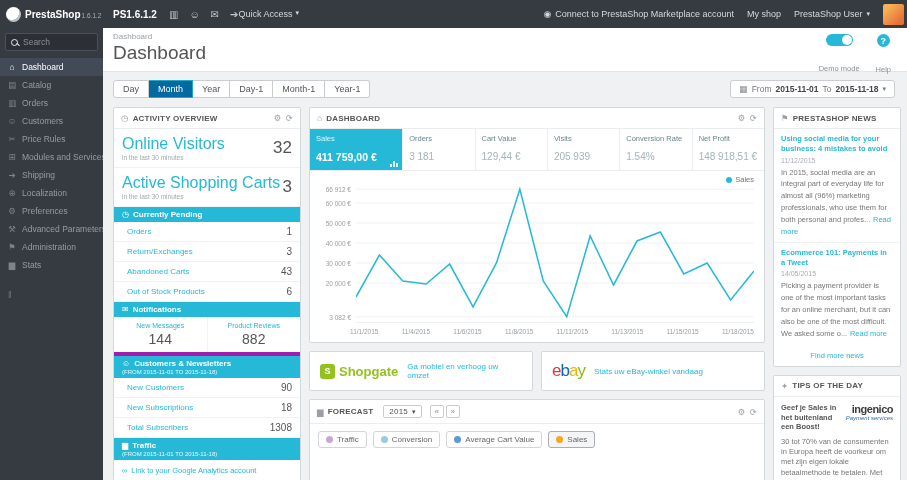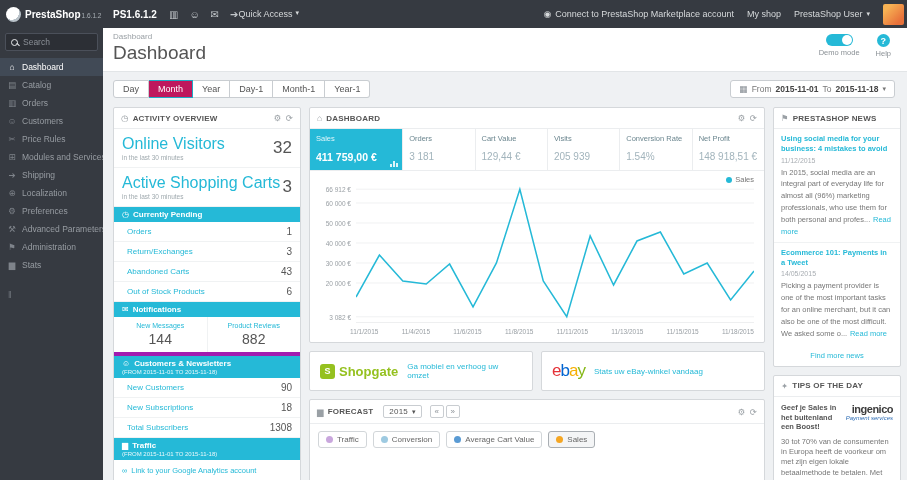--- a/index.html
+++ b/index.html
@@ -44,29 +44,29 @@
   
   .main { flex:1; min-width:0; display:flex; flex-direction:column; overflow:hidden; }
   .page-head { background:#fff; border-bottom:1px solid #e2e5e7; padding:4px 10px 7px; position:relative; }
   .breadcrumb { font-size:8px; color:#9aa0a5; }
   .page-title { font-size:19px; font-weight:normal; color:#555; margin-top:1px; }
   .head-tools { position:absolute; right:16px; top:6px; display:flex; gap:16px; }
   .tool { display:flex; flex-direction:column; align-items:center; gap:2px; }
   .toggle { width:27px; height:12px; border-radius:7px; background:#25b9d7; position:relative; }
   .toggle::after { content:''; position:absolute; right:1px; top:1px; width:10px; height:10px; border-radius:50%; background:#fff; }
   .help-circle { width:13px; height:13px; border-radius:50%; background:#25b9d7; color:#fff; font-size:9px; font-weight:bold; display:flex; align-items:center; justify-content:center; }
-  .tool-label { font-size:7.5px; color:#8b9196; }
+  .tool-label { font-size:7.5px; color:#8b9196;margin-top:16px; }
 
   
   .filter-row { display:flex; align-items:center; padding:8px 12px 7px 10px; }
   .btn-group { display:flex; }
   .fbtn { background:#fff; border:1px solid #c9cdd1; border-left:none; padding:3px 9px; font-size:9px; color:#555; font-family:inherit; }
   .fbtn:first-child { border-left:1px solid #c9cdd1; border-radius:3px 0 0 3px; }
   .fbtn:last-child { border-radius:0 3px 3px 0; }
-  .fbtn.active { background:#be185d; border-color:#1fa9c5; color:#fff; }
+  .fbtn.active { background:#0369a1; border-color:#1fa9c5; color:#fff; }
   .date-btn { margin-left:auto; background:#fff; border:1px solid #c9cdd1; border-radius:3px; padding:3px 8px; font-size:8.5px; color:#777; display:flex; gap:4px; align-items:center; }
   .date-btn b { color:#444; }
   .cal-icon { color:#8a9096; font-size:9px; }
 
   
   .columns { flex:1; display:flex; gap:8px; padding:2px 6px 0 10px; overflow:hidden; align-items:flex-start; }
   .col-left { width:188px; flex-shrink:0; }
   .col-mid { flex:1; min-width:0; }
   .col-right { width:128px; flex-shrink:0; }
   .panel { background:#fff; border:1px solid #d5d8db; border-radius:2px; margin-bottom:8px; overflow:hidden; }

